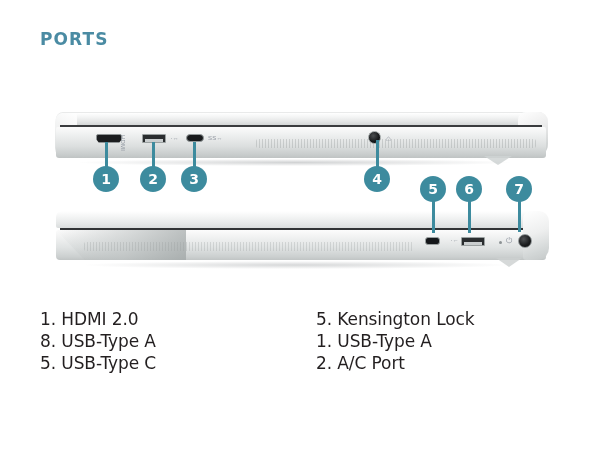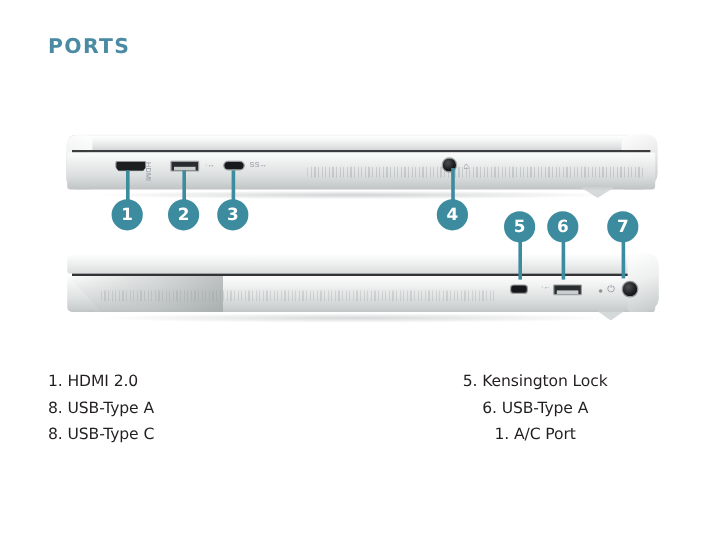--- a/index.html
+++ b/index.html
@@ -272,28 +272,28 @@
   }
 
   
   #legend {
     position: absolute;
     left: 0; top: 308px;
     width: 600px;
   }
   .legend-col {
     position: absolute;
-    font-size: 13px;
+    font-size: 17px;
     line-height: 22px;
     color: #231f20;
     font-family: "DejaVu Sans", sans-serif;
     letter-spacing: -0.1px;
   }
   #legend-col-left  { left: 40px;  top: 0; width: 260px; }
-  #legend-col-right { left: 316px; top: 0; width: 260px; text-align: center; }
+  #legend-col-right { left: 316px; top: 0; width: 260px; }
   .legend-item { white-space: normal; }
 </style>
 </head>
 <body>
 
 <div id="page">
 
   <div id="ports-title">PORTS</div>
 
   <div class="laptop-stage" id="laptop-top-stage">
@@ -379,24 +379,24 @@
 
       <div class="port port-acjack" style="left:462px; top:23px;"></div>
     </div>
   </div>
 
   <div id="legend">
 
     <div class="legend-col" id="legend-col-left">
       <div class="legend-item">1. HDMI 2.0</div>
       <div class="legend-item">8. USB-Type A</div>
-      <div class="legend-item">8. USB-Type C</div>
+      <div class="legend-item">5. USB-Type C</div>
     </div>
 
     <div class="legend-col" id="legend-col-right">
       <div class="legend-item">5. Kensington Lock</div>
-      <div class="legend-item">6. USB-Type A</div>
-      <div class="legend-item">1. A/C Port</div>
+      <div class="legend-item">1. USB-Type A</div>
+      <div class="legend-item">2. A/C Port</div>
     </div>
 
   </div>
 
 </div>
 
 </body></html>

